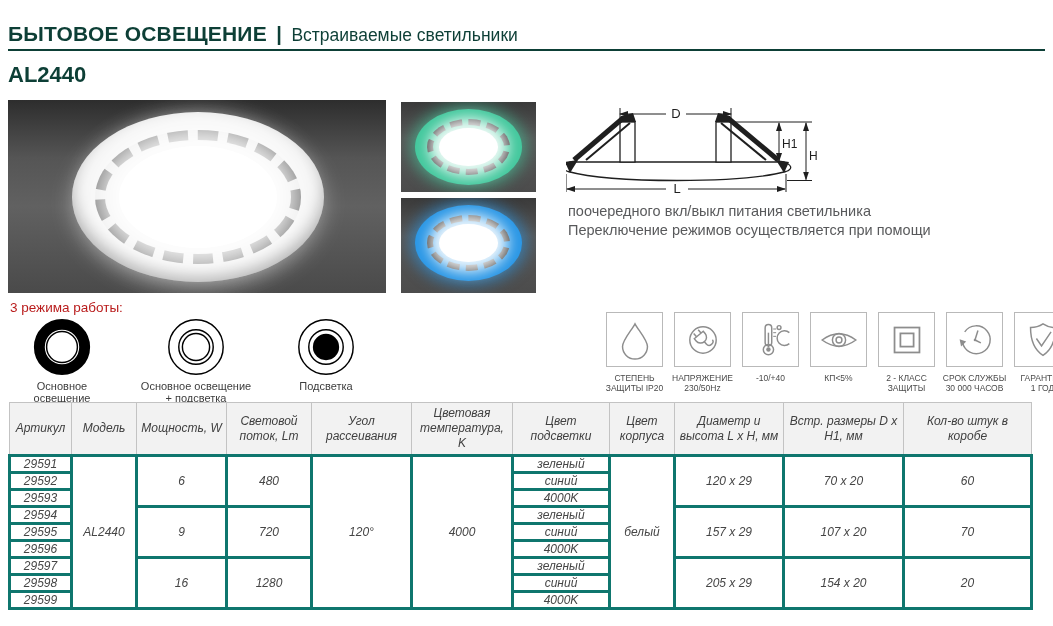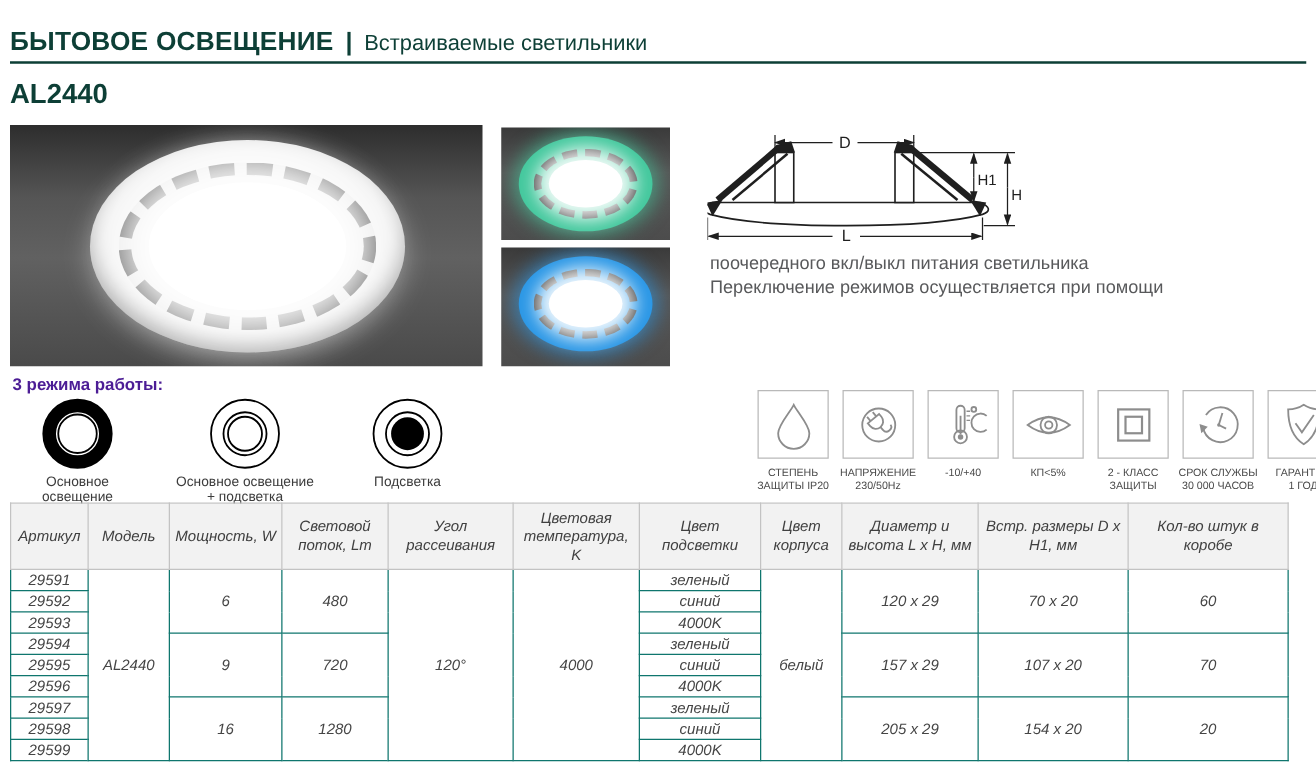--- a/index.html
+++ b/index.html
@@ -38,39 +38,39 @@
 
   
   .diagram { position:absolute; left:566px; top:100px; width:252px; height:96px; }
   .diagram text { font-family:"Liberation Sans", sans-serif; fill:#1f1f1f; }
 
   
   .desc { position:absolute; left:568px; top:202px; width:480px; font-size:14.5px; color:#58595b; line-height:19px; }
   .desc .para2 { margin-top:11px; }
 
   
-  .modes-title { position:absolute; left:10px; top:300px; font-size:13.5px; color:#4c1d95;font-weight:bold; }
+  .modes-title { position:absolute; left:10px; top:300px; font-size:13.5px; color:#b91c1c; }
   .modes { position:absolute; left:12px; top:318px; display:flex; }
   .mode { display:flex; flex-direction:column; align-items:center; }
   .mode-1 { width:100px; } .mode-2 { width:92px; } .mode-3 { width:168px; }
   .mode-label { margin-top:4px; font-size:11px; line-height:12px; color:#3c3c3c; text-align:center; }
 
   
   .features { position:absolute; left:561px; top:312px; display:flex; gap:11px;padding-left:45px; }
   .feature { width:57px; display:flex; flex-direction:column; align-items:center; }
   .feature-box { width:57px; height:55px; border:1px solid #b9b9b9; display:flex; align-items:center; justify-content:center; }
   .feature-label { margin-top:6px; width:84px; margin-left:0; font-size:8.5px; line-height:10px; color:#4a4a4a; text-align:center; white-space:nowrap; }
   .feature-label div { white-space:nowrap; }
 
   
   table.spec { position:absolute; left:8px; top:402px; width:1022px; border-collapse:collapse; table-layout:fixed;
     font-size:12px; color:#454545; border:1px solid #aaa;font-style:italic; }
   table.spec th { font-weight:normal; background:#f2f2f2; border:1px solid #c3c3c3; height:53px;
     line-height:15px; padding:2px 3px; text-align:center; vertical-align:middle; color:#404040; }
-  table.spec td { border:1px solid #0f766e; height:17px; padding:0 2px; text-align:center; vertical-align:middle; }
+  table.spec td { border:3px solid #0f766e; height:17px; padding:0 2px; text-align:center; vertical-align:middle; }
 
   .bottom-rule { position:absolute; left:0; top:619px; width:1053px; height:1px; background:#ccd2d8; }
 </style>
 </head>
 <body>
 
 <div class="page">
 
   <div class="cat-header">
     <span class="cat-title">БЫТОВОЕ ОСВЕЩЕНИЕ</span>

